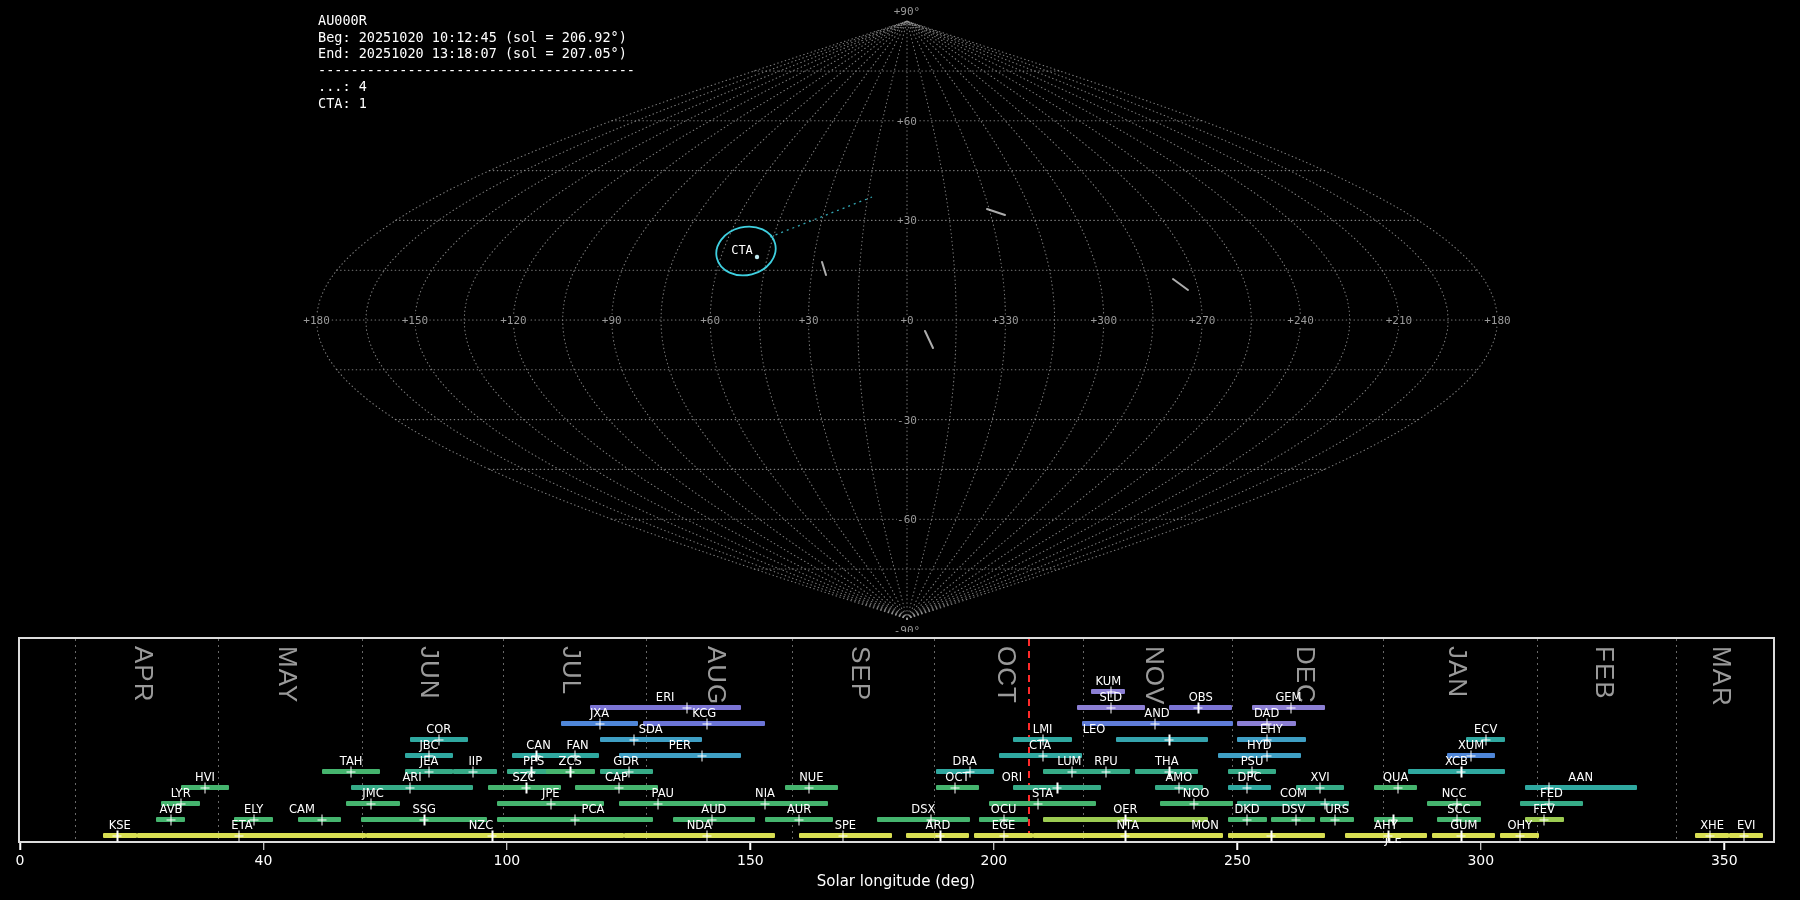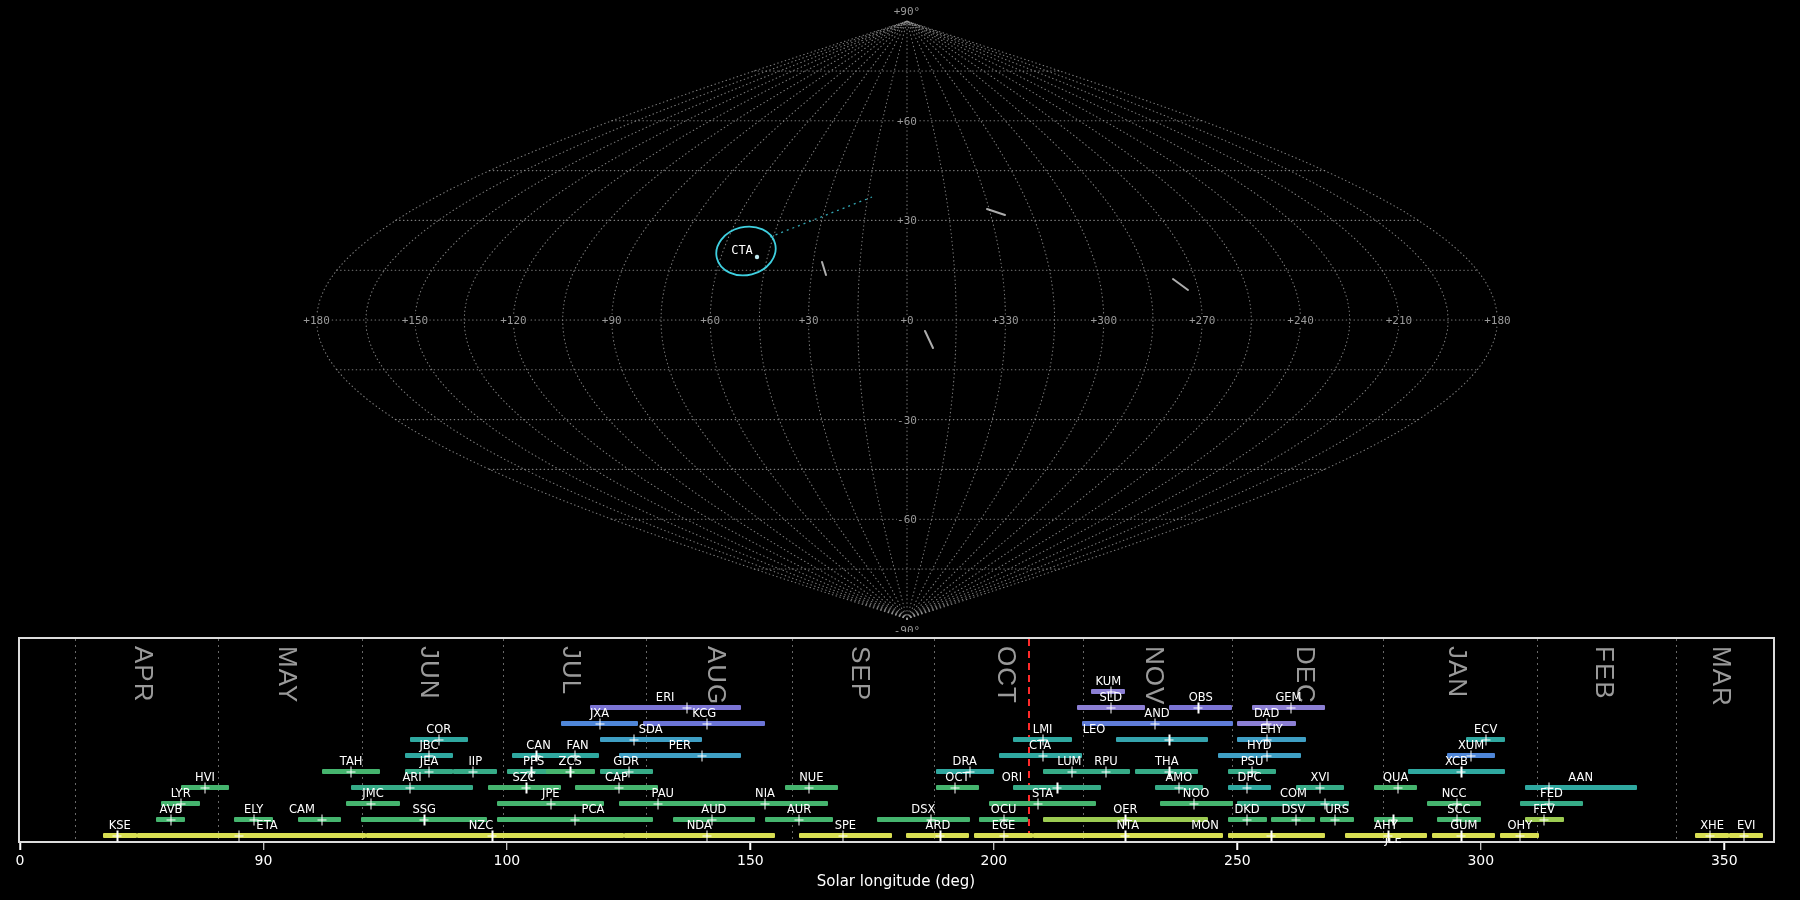--- a/index.html
+++ b/index.html
@@ -40,20 +40,21 @@
   .tick{position:absolute;top:843px;width:1.5px;height:7px;background:#fff;transform:translateX(-50%);}
   .ticklabel{position:absolute;top:852px;transform:translateX(-50%);
     font:14px "DejaVu Sans",sans-serif;color:#fff;}
   #x-axis-title{position:absolute;left:896px;top:872px;transform:translateX(-50%);
     font:15px "DejaVu Sans",sans-serif;color:#fff;}
 </style>
 </head>
 <body>
 
 <div id="screen">
+  <div id="session-info"><div>AU000R</div><div>Beg: 20251020 10:12:45 (sol = 206.92°)</div><div>End: 20251020 13:18:07 (sol = 207.05°)</div><div>---------------------------------------</div><div>...: 4</div><div>CTA: 1</div></div>
   <svg id="sky-map" width="1800" height="632" viewBox="0 0 1800 632">
       <g>
         <path class="grid" d="M907.0 618.8L876.1 608.8L845.3 598.9L814.6 588.9L784.2 579.0L754.2 569.0L724.6 559.0L695.4 549.1L666.9 539.1L639.0 529.2L611.8 519.2L585.4 509.2L560.0 499.3L535.4 489.3L511.9 479.4L489.5 469.4L468.2 459.4L448.2 449.5L429.4 439.5L411.8 429.6L395.7 419.6L380.9 409.6L367.6 399.7L355.8 389.7L345.5 379.8L336.7 369.8L329.5 359.8L323.9 349.9L319.8 339.9L317.4 330.0L316.6 320.0L317.4 310.0L319.8 300.1L323.9 290.1L329.5 280.2L336.7 270.2L345.5 260.2L355.8 250.3L367.6 240.3L380.9 230.4L395.7 220.4L411.8 210.4L429.4 200.5L448.2 190.5L468.2 180.6L489.5 170.6L511.9 160.6L535.4 150.7L560.0 140.7L585.4 130.8L611.8 120.8L639.0 110.8L666.9 100.9L695.4 90.9L724.6 81.0L754.2 71.0L784.2 61.0L814.6 51.1L845.3 41.1L876.1 31.2L907.0 21.2"></path>
         <path class="grid" d="M907.0 618.8L878.7 608.8L850.4 598.9L822.3 588.9L794.5 579.0L766.9 569.0L739.8 559.0L713.1 549.1L686.9 539.1L661.3 529.2L636.4 519.2L612.2 509.2L588.9 499.3L566.4 489.3L544.9 479.4L524.3 469.4L504.8 459.4L486.4 449.5L469.2 439.5L453.1 429.6L438.3 419.6L424.8 409.6L412.6 399.7L401.7 389.7L392.3 379.8L384.2 369.8L377.6 359.8L372.5 349.9L368.8 339.9L366.5 330.0L365.8 320.0L366.5 310.0L368.8 300.1L372.5 290.1L377.6 280.2L384.2 270.2L392.3 260.2L401.7 250.3L412.6 240.3L424.8 230.4L438.3 220.4L453.1 210.4L469.2 200.5L486.4 190.5L504.8 180.6L524.3 170.6L544.9 160.6L566.4 150.7L588.9 140.7L612.2 130.8L636.4 120.8L661.3 110.8L686.9 100.9L713.1 90.9L739.8 81.0L766.9 71.0L794.5 61.0L822.3 51.1L850.4 41.1L878.7 31.2L907.0 21.2"></path>
         <path class="grid" d="M907.0 618.8L881.3 608.8L855.6 598.9L830.0 588.9L804.7 579.0L779.7 569.0L755.0 559.0L730.7 549.1L706.9 539.1L683.6 529.2L661.0 519.2L639.0 509.2L617.8 499.3L597.4 489.3L577.8 479.4L559.1 469.4L541.4 459.4L524.6 449.5L509.0 439.5L494.4 429.6L480.9 419.6L468.6 409.6L457.5 399.7L447.7 389.7L439.1 379.8L431.8 369.8L425.8 359.8L421.1 349.9L417.7 339.9L415.7 330.0L415.0 320.0L415.7 310.0L417.7 300.1L421.1 290.1L425.8 280.2L431.8 270.2L439.1 260.2L447.7 250.3L457.5 240.3L468.6 230.4L480.9 220.4L494.4 210.4L509.0 200.5L524.6 190.5L541.4 180.6L559.1 170.6L577.8 160.6L597.4 150.7L617.8 140.7L639.0 130.8L661.0 120.8L683.6 110.8L706.9 100.9L730.7 90.9L755.0 81.0L779.7 71.0L804.7 61.0L830.0 51.1L855.6 41.1L881.3 31.2L907.0 21.2"></path>
         <path class="grid" d="M907.0 618.8L883.8 608.8L860.7 598.9L837.7 588.9L814.9 579.0L792.4 569.0L770.2 559.0L748.3 549.1L726.9 539.1L706.0 529.2L685.6 519.2L665.8 509.2L646.7 499.3L628.3 489.3L610.7 479.4L593.9 469.4L577.9 459.4L562.9 449.5L548.8 439.5L535.6 429.6L523.5 419.6L512.5 409.6L502.5 399.7L493.6 389.7L485.9 379.8L479.3 369.8L473.9 359.8L469.7 349.9L466.6 339.9L464.8 330.0L464.2 320.0L464.8 310.0L466.6 300.1L469.7 290.1L473.9 280.2L479.3 270.2L485.9 260.2L493.6 250.3L502.5 240.3L512.5 230.4L523.5 220.4L535.6 210.4L548.8 200.5L562.9 190.5L577.9 180.6L593.9 170.6L610.7 160.6L628.3 150.7L646.7 140.7L665.8 130.8L685.6 120.8L706.0 110.8L726.9 100.9L748.3 90.9L770.2 81.0L792.4 71.0L814.9 61.0L837.7 51.1L860.7 41.1L883.8 31.2L907.0 21.2"></path>
         <path class="grid" d="M907.0 618.8L886.4 608.8L865.9 598.9L845.4 588.9L825.2 579.0L805.1 569.0L785.4 559.0L765.9 549.1L746.9 539.1L728.3 529.2L710.2 519.2L692.6 509.2L675.6 499.3L659.3 489.3L643.6 479.4L628.7 469.4L614.5 459.4L601.1 449.5L588.6 439.5L576.9 429.6L566.1 419.6L556.3 409.6L547.4 399.7L539.5 389.7L532.7 379.8L526.8 369.8L522.0 359.8L518.2 349.9L515.6 339.9L513.9 330.0L513.4 320.0L513.9 310.0L515.6 300.1L518.2 290.1L522.0 280.2L526.8 270.2L532.7 260.2L539.5 250.3L547.4 240.3L556.3 230.4L566.1 220.4L576.9 210.4L588.6 200.5L601.1 190.5L614.5 180.6L628.7 170.6L643.6 160.6L659.3 150.7L675.6 140.7L692.6 130.8L710.2 120.8L728.3 110.8L746.9 100.9L765.9 90.9L785.4 81.0L805.1 71.0L825.2 61.0L845.4 51.1L865.9 41.1L886.4 31.2L907.0 21.2"></path>
         <path class="grid" d="M907.0 618.8L889.0 608.8L871.0 598.9L853.1 588.9L835.4 579.0L817.9 569.0L800.6 559.0L783.6 549.1L766.9 539.1L750.6 529.2L734.8 519.2L719.4 509.2L704.6 499.3L690.3 489.3L676.6 479.4L663.5 469.4L651.1 459.4L639.4 449.5L628.4 439.5L618.2 429.6L608.7 419.6L600.1 409.6L592.4 399.7L585.5 389.7L579.5 379.8L574.3 369.8L570.1 359.8L566.8 349.9L564.5 339.9L563.1 330.0L562.6 320.0L563.1 310.0L564.5 300.1L566.8 290.1L570.1 280.2L574.3 270.2L579.5 260.2L585.5 250.3L592.4 240.3L600.1 230.4L608.7 220.4L618.2 210.4L628.4 200.5L639.4 190.5L651.1 180.6L663.5 170.6L676.6 160.6L690.3 150.7L704.6 140.7L719.4 130.8L734.8 120.8L750.6 110.8L766.9 100.9L783.6 90.9L800.6 81.0L817.9 71.0L835.4 61.0L853.1 51.1L871.0 41.1L889.0 31.2L907.0 21.2"></path>
         <path class="grid" d="M907.0 618.8L891.6 608.8L876.1 598.9L860.8 588.9L845.6 579.0L830.6 569.0L815.8 559.0L801.2 549.1L786.9 539.1L773.0 529.2L759.4 519.2L746.2 509.2L733.5 499.3L721.2 489.3L709.5 479.4L698.3 469.4L687.6 459.4L677.6 449.5L668.2 439.5L659.4 429.6L651.3 419.6L644.0 409.6L637.3 399.7L631.4 389.7L626.2 379.8L621.9 369.8L618.3 359.8L615.4 349.9L613.4 339.9L612.2 330.0L611.8 320.0L612.2 310.0L613.4 300.1L615.4 290.1L618.3 280.2L621.9 270.2L626.2 260.2L631.4 250.3L637.3 240.3L644.0 230.4L651.3 220.4L659.4 210.4L668.2 200.5L677.6 190.5L687.6 180.6L698.3 170.6L709.5 160.6L721.2 150.7L733.5 140.7L746.2 130.8L759.4 120.8L773.0 110.8L786.9 100.9L801.2 90.9L815.8 81.0L830.6 71.0L845.6 61.0L860.8 51.1L876.1 41.1L891.6 31.2L907.0 21.2"></path>
         <path class="grid" d="M907.0 618.8L894.1 608.8L881.3 598.9L868.5 588.9L855.9 579.0L843.3 569.0L831.0 559.0L818.8 549.1L806.9 539.1L795.3 529.2L784.0 519.2L773.0 509.2L762.4 499.3L752.2 489.3L742.4 479.4L733.1 469.4L724.2 459.4L715.8 449.5L708.0 439.5L700.7 429.6L694.0 419.6L687.8 409.6L682.3 399.7L677.3 389.7L673.0 379.8L669.4 369.8L666.4 359.8L664.0 349.9L662.3 339.9L661.3 330.0L661.0 320.0L661.3 310.0L662.3 300.1L664.0 290.1L666.4 280.2L669.4 270.2L673.0 260.2L677.3 250.3L682.3 240.3L687.8 230.4L694.0 220.4L700.7 210.4L708.0 200.5L715.8 190.5L724.2 180.6L733.1 170.6L742.4 160.6L752.2 150.7L762.4 140.7L773.0 130.8L784.0 120.8L795.3 110.8L806.9 100.9L818.8 90.9L831.0 81.0L843.3 71.0L855.9 61.0L868.5 51.1L881.3 41.1L894.1 31.2L907.0 21.2"></path>
@@ -361,21 +362,21 @@
       <div class="bar" style="left:1437.0px;top:817px;width:43.8px;background:#45b46e"></div>
       <div class="bar-label" style="left:1458.9px;top:802px">SCC</div>
       <div class="peak" style="left:1456.5px;top:819.5px"></div>
       <div class="bar" style="left:1524.7px;top:817px;width:39.0px;background:#9ccb52"></div>
       <div class="bar-label" style="left:1544.1px;top:802px">FEV</div>
       <div class="peak" style="left:1544.1px;top:819.5px"></div>
       <div class="bar" style="left:102.8px;top:833px;width:34.1px;background:#d8de52"></div>
       <div class="bar-label" style="left:119.8px;top:818px">KSE</div>
       <div class="peak" style="left:117.4px;top:835.5px"></div>
       <div class="bar" style="left:136.9px;top:833px;width:228.9px;background:#d8de52"></div>
-      <div class="bar-label" style="left:267px;top:818px">ETA</div>
+      <div class="bar-label" style="left:242px;top:818px">ETA</div>
       <div class="peak" style="left:239.1px;top:835.5px"></div>
       <div class="bar" style="left:365.7px;top:833px;width:258.1px;background:#d8de52"></div>
       <div class="bar-label" style="left:481px;top:818px">NZC</div>
       <div class="peak" style="left:492.3px;top:835.5px"></div>
       <div class="bar" style="left:623.8px;top:833px;width:151.0px;background:#d8de52"></div>
       <div class="bar-label" style="left:699.3px;top:818px">NDA</div>
       <div class="peak" style="left:706.6px;top:835.5px"></div>
       <div class="bar" style="left:799.1px;top:833px;width:92.5px;background:#d8de52"></div>
       <div class="bar-label" style="left:845.4px;top:818px">SPE</div>
       <div class="peak" style="left:842.9px;top:835.5px"></div>
@@ -402,21 +403,21 @@
       <div class="peak" style="left:1519.8px;top:835.5px"></div>
       <div class="bar" style="left:1695.1px;top:833px;width:34.1px;background:#d8de52"></div>
       <div class="bar-label" style="left:1712.1px;top:818px">XHE</div>
       <div class="peak" style="left:1709.7px;top:835.5px"></div>
       <div class="bar" style="left:1729.2px;top:833px;width:34.1px;background:#d8de52"></div>
       <div class="bar-label" style="left:1746.2px;top:818px">EVI</div>
       <div class="peak" style="left:1743.8px;top:835.5px"></div>
       <div class="tick" style="left:20.0px"></div>
       <div class="ticklabel" style="left:20.0px">0</div>
       <div class="tick" style="left:263.5px"></div>
-      <div class="ticklabel" style="left:263.5px">90</div>
+      <div class="ticklabel" style="left:263.5px">40</div>
       <div class="tick" style="left:506.9px"></div>
       <div class="ticklabel" style="left:506.9px">100</div>
       <div class="tick" style="left:750.4px"></div>
       <div class="ticklabel" style="left:750.4px">150</div>
       <div class="tick" style="left:993.9px"></div>
       <div class="ticklabel" style="left:993.9px">200</div>
       <div class="tick" style="left:1237.4px"></div>
       <div class="ticklabel" style="left:1237.4px">250</div>
       <div class="tick" style="left:1480.8px"></div>
       <div class="ticklabel" style="left:1480.8px">300</div>

